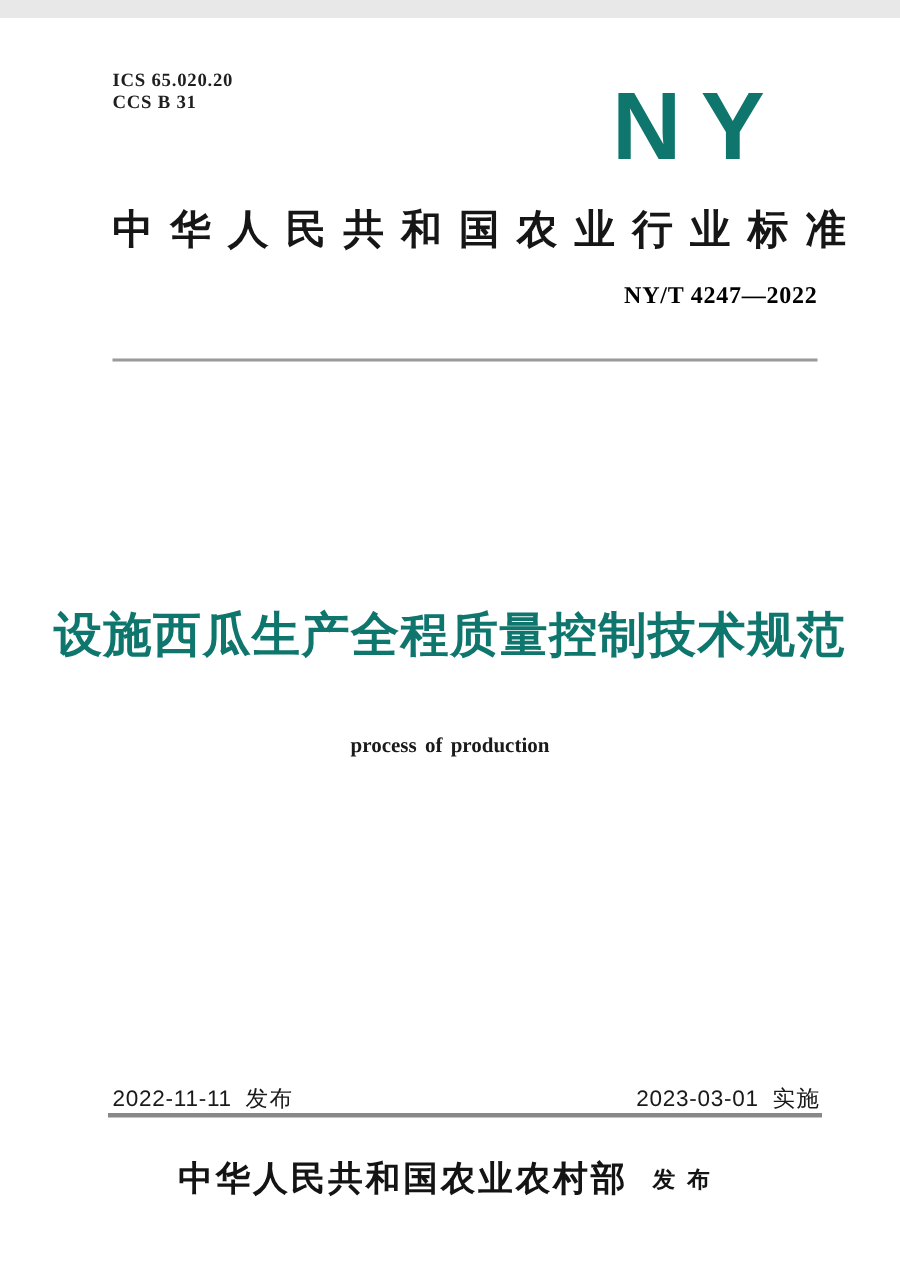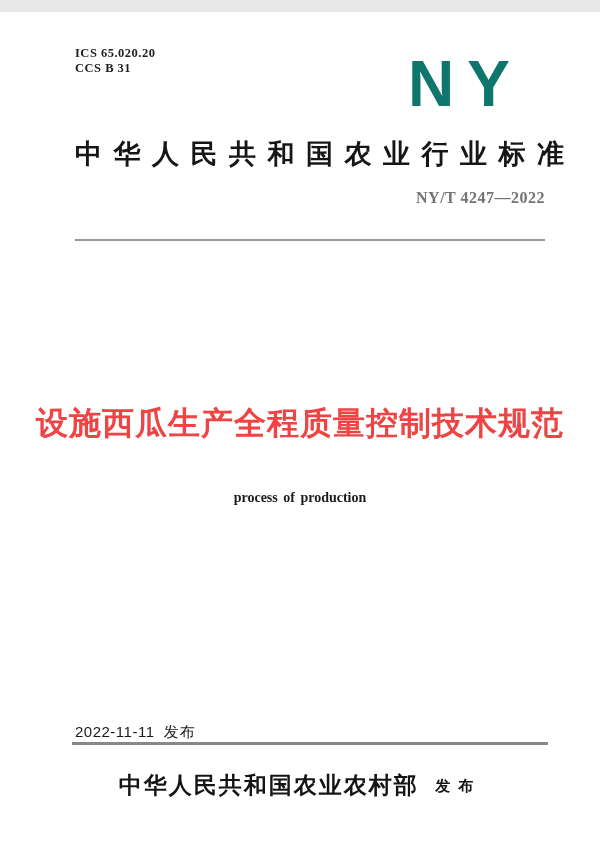--- a/index.html
+++ b/index.html
@@ -59,21 +59,21 @@
 
   
   .standard-number {
     position: absolute;
     right: 55px;
     top: 177px;
     font-family: "Liberation Serif", serif;
     font-weight: bold;
     font-size: 16px;
     letter-spacing: 0.5px;
-    color: #737373;
+    color: #000000;
   }
 
   .rule-top {
     position: absolute;
     left: 75px;
     top: 227px;
     width: 470px;
     height: 2px;
     background: #9a9a9a;
   }
@@ -82,21 +82,21 @@
   .title-zh {
     position: absolute;
     left: 0;
     top: 390px;
     width: 600px;
     text-align: center;
     font-family: "Liberation Sans", sans-serif;
     font-weight: bold;
     font-size: 32px;
     letter-spacing: 1px;
-    color: #ef4444;
+    color: #0f766e;
   }
 
   
   .title-en {
     position: absolute;
     left: 0;
     top: 456px;
     width: 600px;
     text-align: center;
     font-family: "Liberation Serif", serif;
@@ -179,20 +179,24 @@
   <div class="title-en">
     <br>
     <span>process of production</span>
   </div>
 
   <div class="dates-row">
     <span>
       <span class="date-num">2022-11-11</span>
       <span class="date-label">发布</span>
     </span>
+    <span>
+      <span class="date-num">2023-03-01</span>
+      <span class="date-label">实施</span>
+    </span>
   </div>
 
   <div class="rule-bottom"></div>
 
   <div class="publisher-line">
     <span class="publisher-name">中华人民共和国农业农村部</span>
     <span class="publisher-suffix">发布</span>
   </div>
 
 </div>

